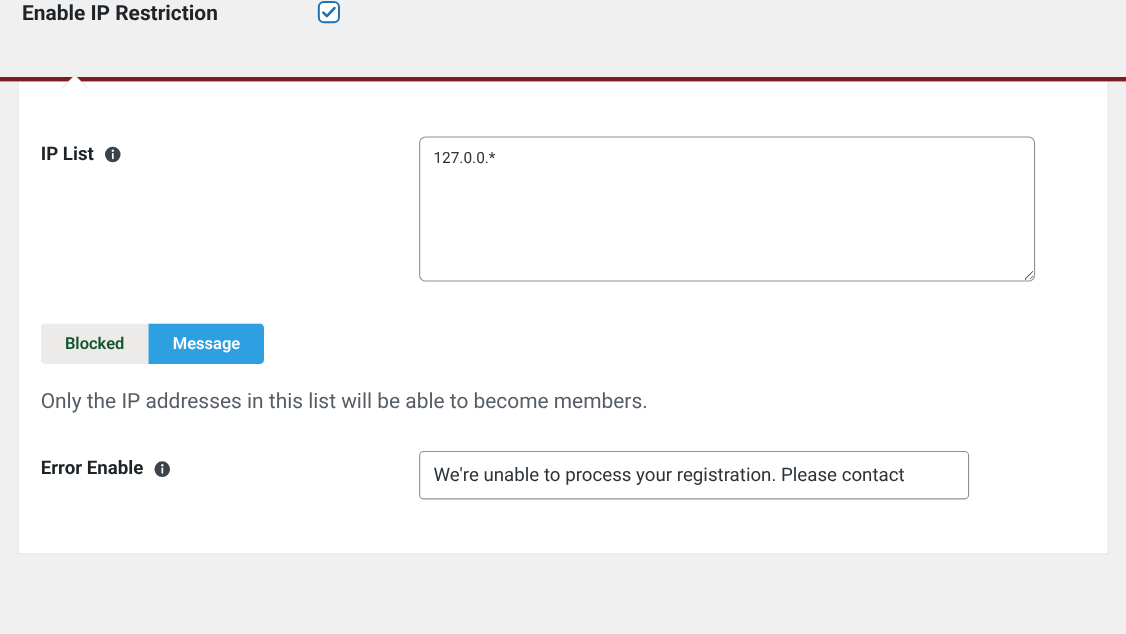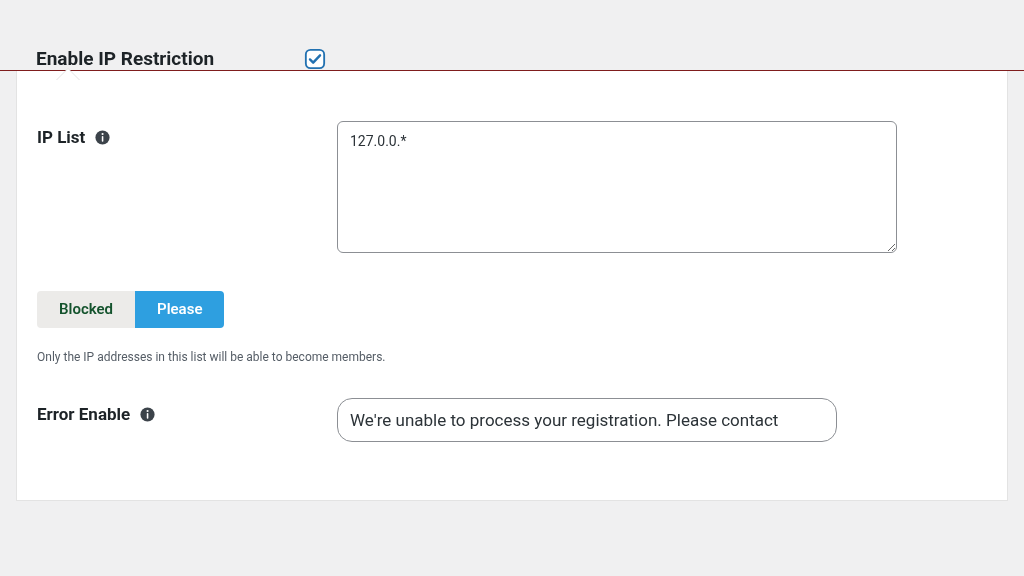--- a/index.html
+++ b/index.html
@@ -8,26 +8,26 @@
     width: 1024px;
     height: 576px;
     font-family: -apple-system, "Segoe UI", Roboto, "Helvetica Neue", Arial, sans-serif;
     background: #f0f0f1;
     color: #1d2327;
     font-size: 15px;
   }
 
   .tab-header {
     background: #f0f0f1;
-    border-bottom: 1px solid #7f1d1d;
+    border-bottom: 4px solid #7f1d1d;
     height: 70px;
     position: relative;
-    padding-left: 36px;
+    padding-left: 20px;
     display: flex;
-    align-items: flex-end;
+    align-items: flex-start;
   }
   .tab-header .label {
     font-weight: 700;
     font-size: 19px;
     color: #1d2327;
     margin-right: 90px;
   }
   .tab-header .check {
     width: 22px;
     height: 22px;
@@ -61,20 +61,21 @@
     box-sizing: border-box;
     border-left: 1px solid #e3e3e3;
     border-right: 1px solid #e3e3e3;
     border-bottom: 1px solid #e3e3e3;
   }
 
   .row {
     display: flex;
     align-items: flex-start;
     margin-bottom: 34px;
+    gap: 44px;
   }
   .row .col-label {
     width: 300px;
     flex: 0 0 300px;
     font-weight: 700;
     font-size: 17px;
     color: #1d2327;
     display: flex;
     align-items: center;
     gap: 8px;
@@ -130,29 +131,29 @@
     background: #ecebe9;
     color: #14532d;
   }
   .toggle .opt-on {
     background: #2e9fe0;
     color: #ffffff;
   }
 
   .helper {
     margin-top: 22px;
-    font-size: 12px;
+    font-size: 19px;
     color: #555d66;
   }
 
   input.error-msg {
     width: 100%;
     height: 44px;
     border: 1px solid #8c8f94;
-    border-radius: 15px;
+    border-radius: 4px;
     padding: 0 12px;
     font-size: 17px;
     font-family: inherit;
     color: #2c3338;
     box-sizing: border-box;
   }
 </style>
 </head>
 <body>
 
@@ -181,21 +182,21 @@
     </div>
     <div class="col-field">
       <textarea class="ip-list" style="">127.0.0.*</textarea>
     </div>
   </div>
 
   <div class="row">
     <div class="col-field">
       <div class="toggle">
         <button class="opt-off">Blocked</button>
-        <button class="opt-on">Please</button>
+        <button class="opt-on">Message</button>
       </div>
       <div class="helper">Only the IP addresses in this list will be able to become members.</div>
     </div>
   </div>
 
   <div class="row" style="margin-bottom:0;">
     <div class="col-label">
       <span>Error Enable</span>
       <span class="info-icon">
         <svg viewBox="0 0 24 24">

